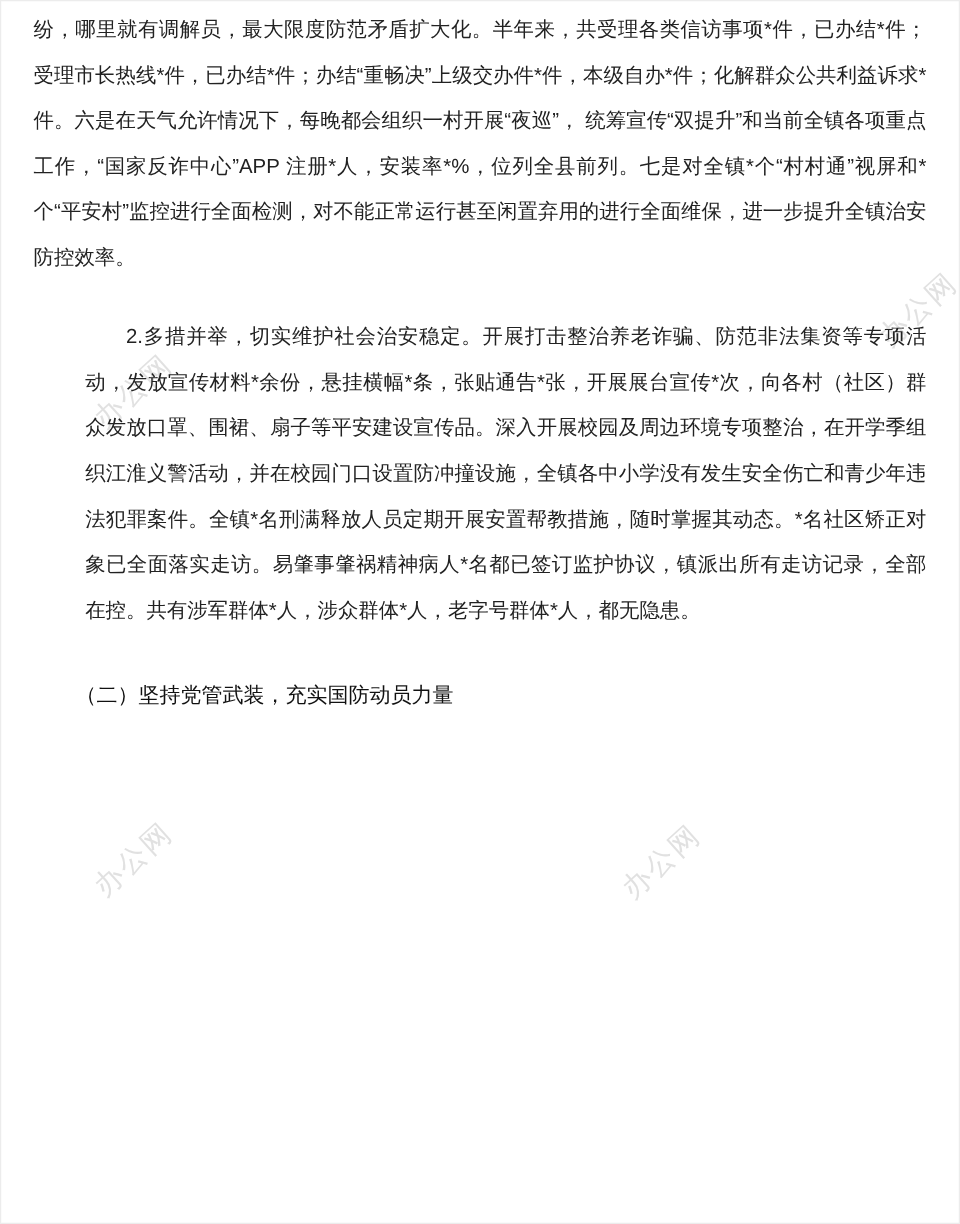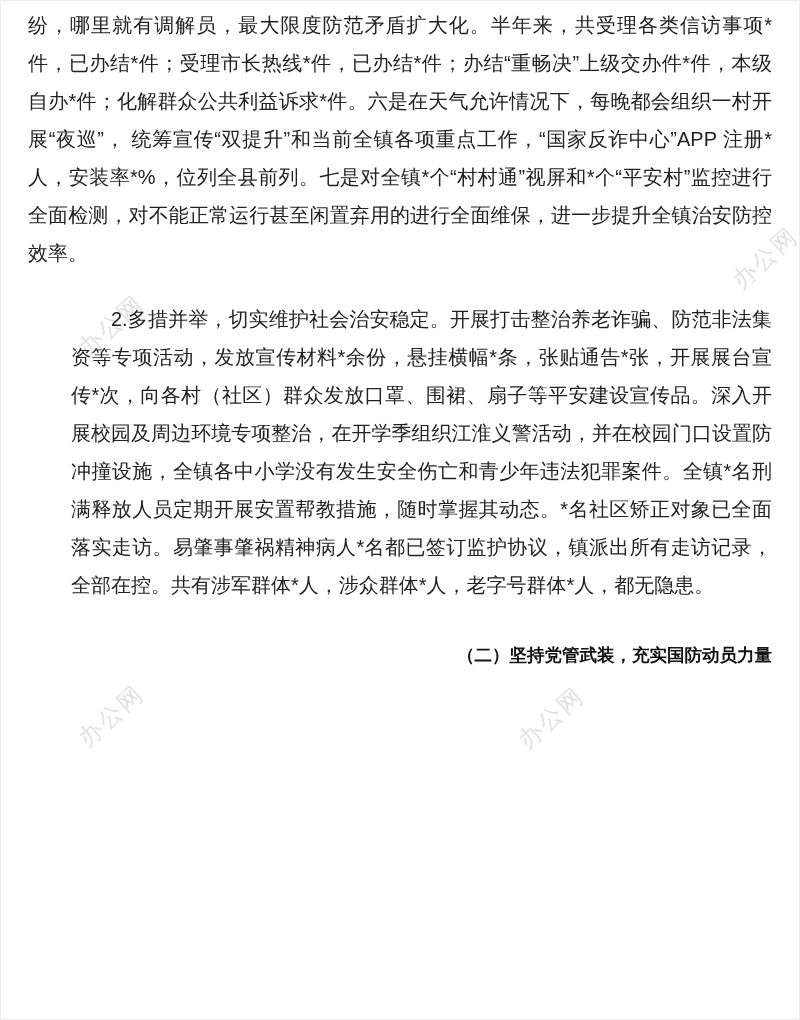--- a/index.html
+++ b/index.html
@@ -18,36 +18,35 @@
     background: #ffffff;
     box-shadow: inset 0 0 0 1px #ececec;
     overflow: hidden;
   }
   .content {
     position: relative;
     z-index: 2;
     padding: 6px 28px 0 28px;
   }
   .para {
-    font-size: 20px;
+    font-size: 17px;
     line-height: 38px;
     color: #222222;
     text-align: justify;
     word-break: break-all;
   }
   .para + .para { margin-top: 28px; }
   .indent { text-indent: 2em; margin-left: 43px; }
   .heading {
     margin-top: 32px;
     font-size: 17.5px;
     line-height: 38px;
-    font-weight: bold;
+    font-weight: normal;
     color: #111111;
     text-indent: 2em;
-    text-align: right;
   }
   .footer {
     position: absolute;
     left: 0;
     right: 0;
     top: 905px;
     z-index: 1;
     text-align: center;
     color: #b8b8b8;
     font-weight: bold;

